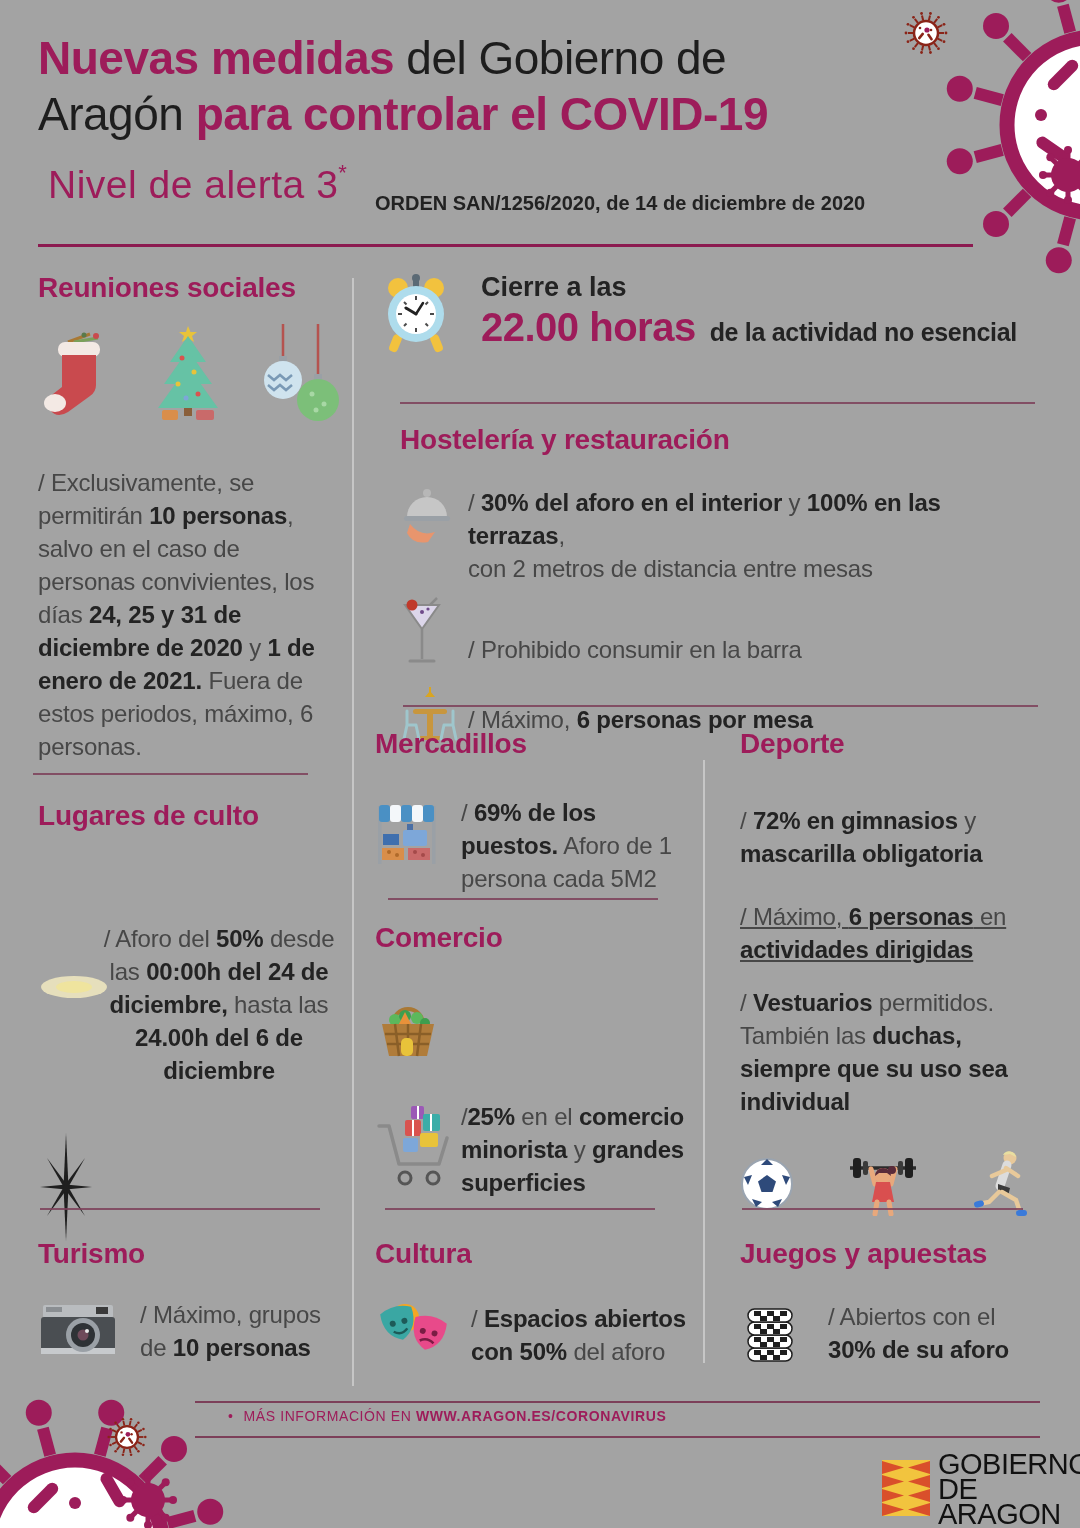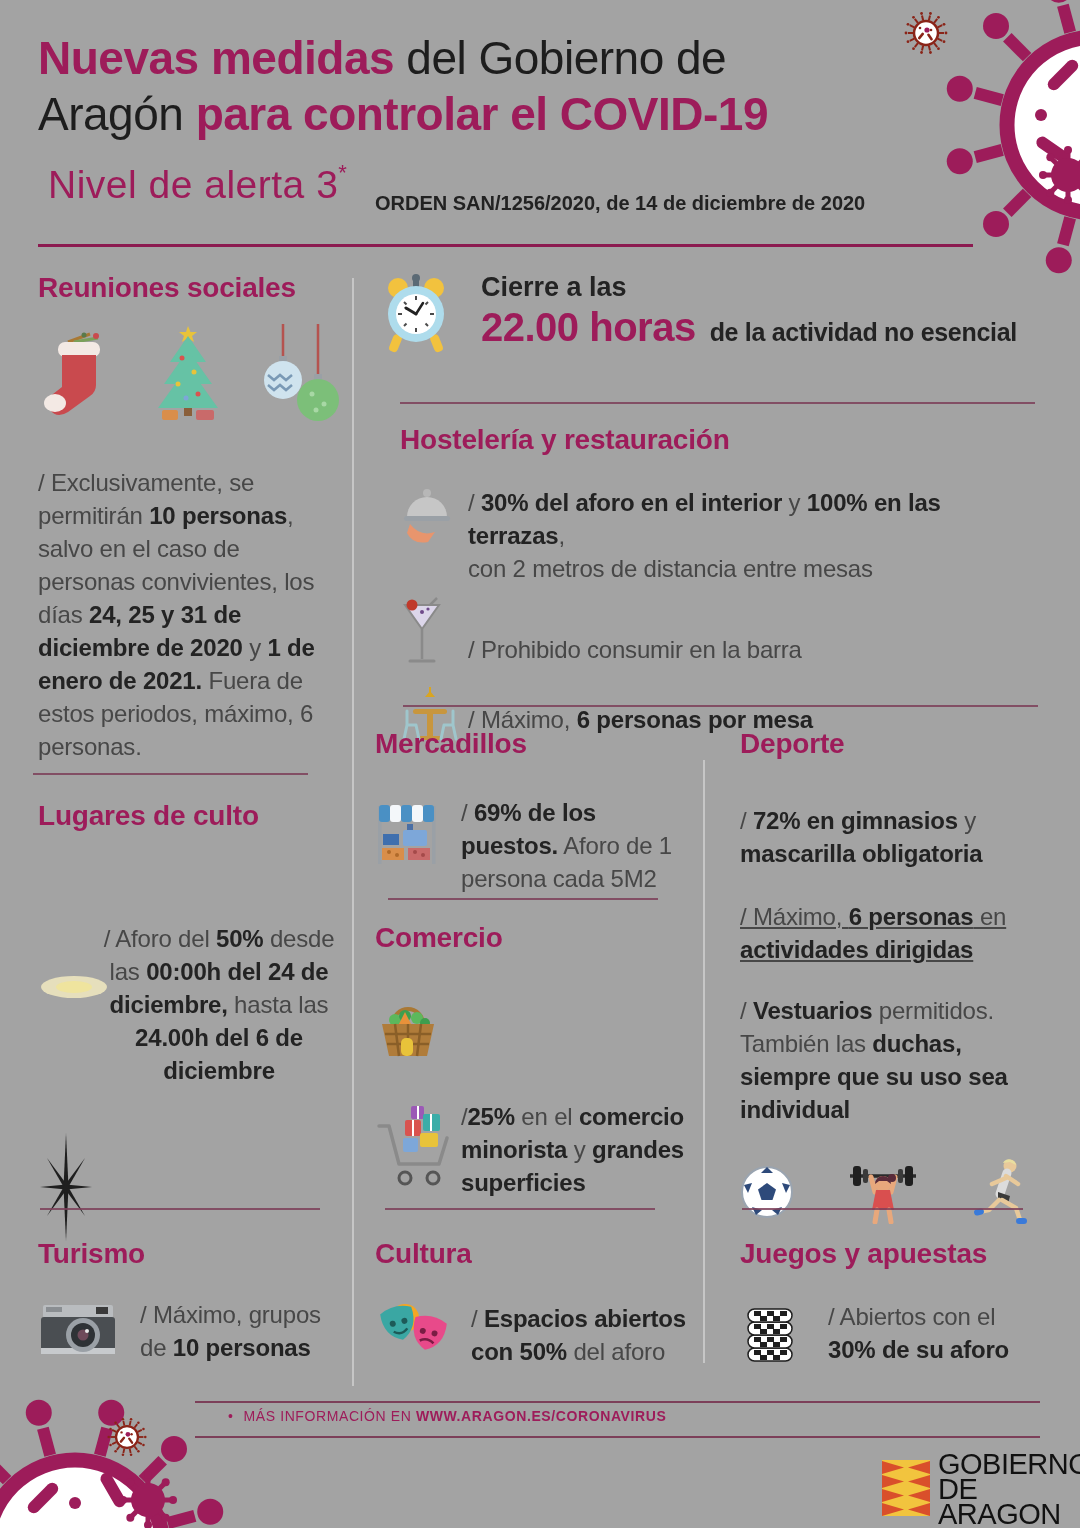--- a/index.html
+++ b/index.html
@@ -429,21 +429,21 @@
         </svg>
       </span>
       <p class="rich" style="width:218px;"><span>/ </span><span class="b">Espacios abiertos con 50%</span><span> del aforo</span></p>
     </div>
   </div>
 
   <div class="sec" style="left:740px;top:728px;width:302px;">
     <h2>Deporte</h2>
     <p class="rich" style="margin-top:44px;"><span>/ </span><span class="b">72% en gimnasios</span><span> y </span><span class="b">mascarilla obligatoria</span></p>
     <p class="rich" style="margin-top:30px;text-decoration:underline;"><span>/ Máximo, </span><span class="b">6 personas</span><span> en </span><span class="b">actividades dirigidas</span></p>
-    <p class="rich" style="margin-top:28px;"><span>/ </span><span class="b">Vestuarios</span><span> permitidos. También las </span><span class="b">duchas, siempre que su uso sea individual</span></p>
+    <p class="rich" style="margin-top:20px;"><span>/ </span><span class="b">Vestuarios</span><span> permitidos. También las </span><span class="b">duchas, siempre que su uso sea individual</span></p>
     <div class="icons-row" style="gap:52px;margin-top:32px;align-items:center;">
       <span class="ic">
         <svg width="54" height="54" viewBox="0 0 54 54">
           <circle cx="27" cy="27" r="25" fill="#ffffff" stroke="#9aa4b0" stroke-width="2"></circle>
           <polygon points="27,18 36,24.5 32.5,35 21.5,35 18,24.5" fill="#2e4a7a"></polygon>
           <polygon points="27,2 33,8 21,8" fill="#2e4a7a"></polygon>
           <polygon points="50,20 46,28 42,18" fill="#2e4a7a"></polygon>
           <polygon points="4,20 12,18 8,28" fill="#2e4a7a"></polygon>
           <polygon points="38,50 32,45 42,42" fill="#2e4a7a"></polygon>
           <polygon points="16,50 12,42 22,45" fill="#2e4a7a"></polygon>

